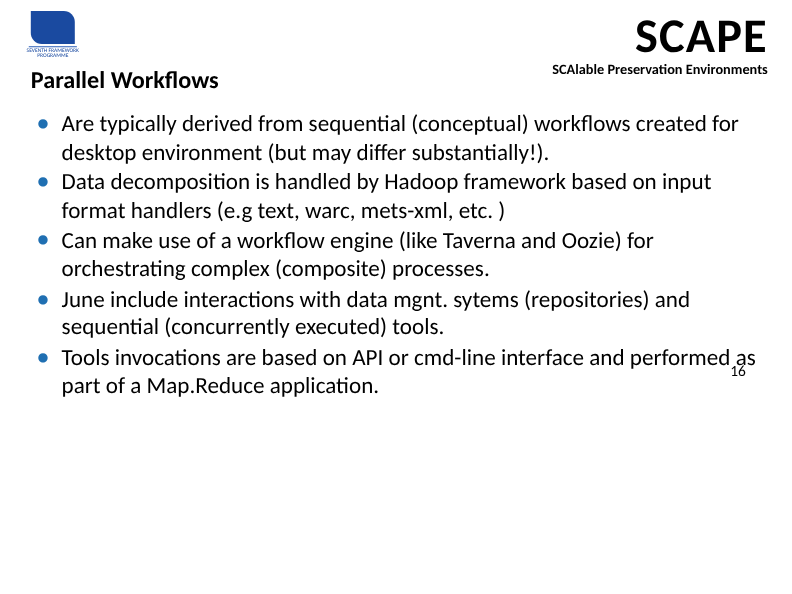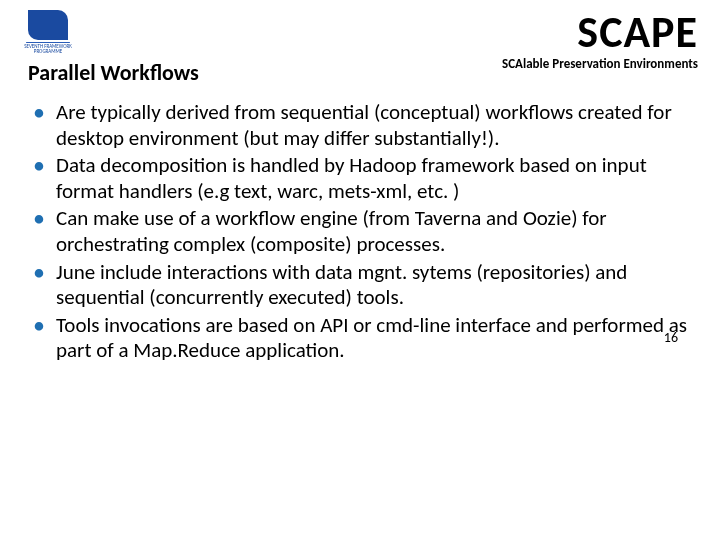--- a/index.html
+++ b/index.html
@@ -37,19 +37,19 @@
       <div class="brand-main">SCAPE</div>
       <div class="brand-sub">SCAlable Preservation Environments</div>
     </div>
   </div>
 
   <h2 class="title">Parallel Workflows</h2>
 
   <ul class="bullets">
     <li><span>Are typically derived from sequential (conceptual) workflows created for desktop environment (but may differ substantially!).</span></li>
     <li><span>Data decomposition is handled by Hadoop framework based on input format handlers (e.g text, warc, mets-xml, etc. )</span></li>
-    <li><span>Can make use of a workflow engine (from Taverna and Oozie) for orchestrating complex (composite) processes.</span></li>
+    <li><span>Can make use of a workflow engine (like Taverna and Oozie) for orchestrating complex (composite) processes.</span></li>
     <li><span>June include interactions with data mgnt. sytems (repositories) and sequential (concurrently executed) tools.</span></li>
     <li><span>Tools invocations are based on API or cmd-line interface  and performed as part of a Map.Reduce application.</span></li>
   </ul>
 
   <div class="page-num">16</div>
 </div>
 
 </body></html>

